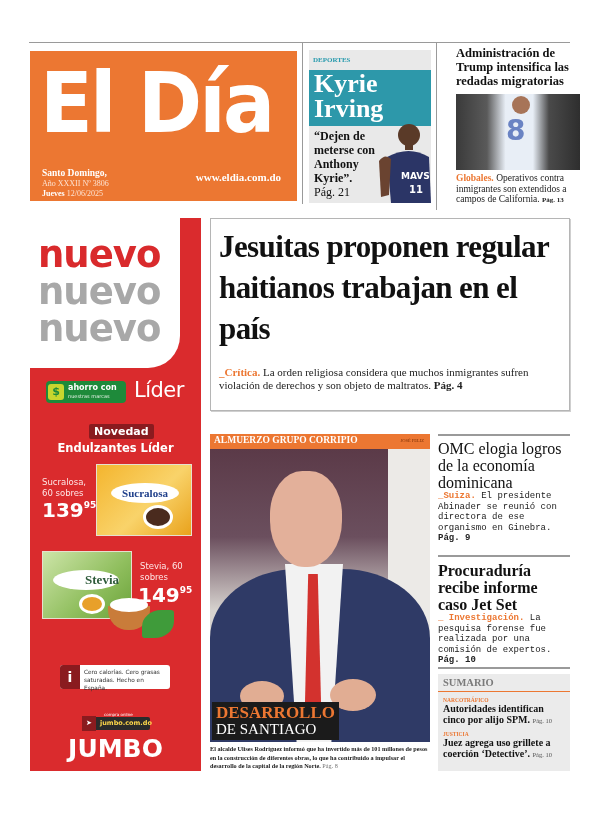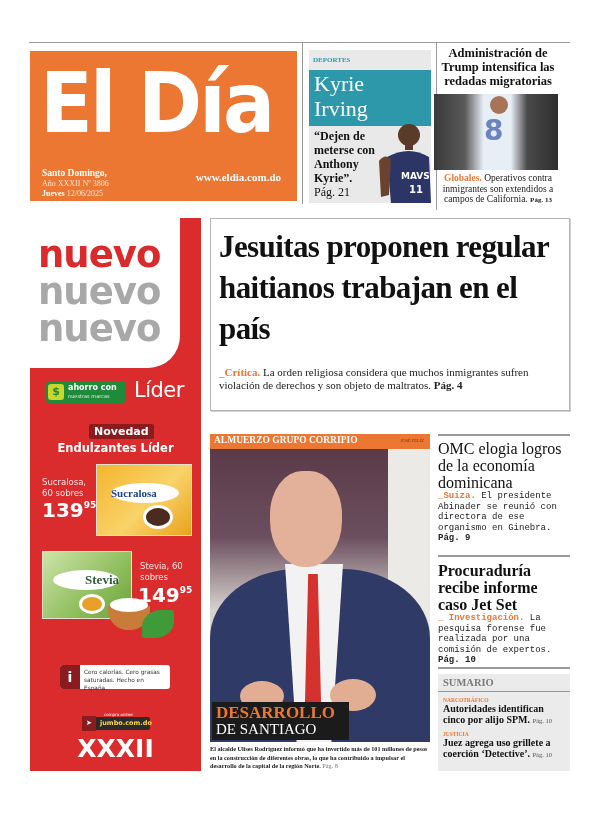--- a/index.html
+++ b/index.html
@@ -15,27 +15,27 @@
   .masthead .city { position: absolute; left: 12px; top: 117px; color: #fff; font-family: "Liberation Serif", serif; font-weight: bold; font-size: 9.5px; }
   .masthead .issue { position: absolute; left: 12px; top: 128px; color: #fde3d2; font-family: "Liberation Serif", serif; font-size: 8px; }
   .masthead .date { position: absolute; left: 12px; top: 138px; color: #fde3d2; font-family: "Liberation Serif", serif; font-size: 8px; }
   .masthead .date b { color: #fff; }
   .masthead .web { position: absolute; right: 16px; top: 120px; color: #fff; font-family: "Liberation Serif", serif; font-weight: bold; font-size: 11px; }
 
   
   .sports { position: absolute; left: 309px; top: 50px; width: 122px; height: 153px; background: #e9e9e9; overflow: hidden; }
   .sports .section { position: absolute; left: 4px; top: 6px; font-family: "Liberation Serif", serif; font-weight: bold; font-size: 7px; color: #2a9bae; }
   .sports .band { position: absolute; left: 0; top: 20px; width: 122px; height: 56px; background: #2d98aa; }
-  .sports .name { position: absolute; left: 5px; top: 21px; color: #fff; font-family: "Liberation Serif", serif; font-weight: normal; font-size: 22px; line-height: 25px; }
+  .sports .name { position: absolute; left: 5px; top: 21px; color: #fff; font-family: "Liberation Serif", serif; font-weight: bold; font-size: 26px; line-height: 25px; }
   .sports .quote { position: absolute; left: 5px; top: 79px; width: 70px; font-family: "Liberation Serif", serif; font-weight: bold; font-size: 12px; line-height: 14px; color: #111; z-index: 2; }
   .sports .page { font-weight: normal; }
   .player { position: absolute; left: 66px; top: 67px; width: 56px; height: 86px; }
 
   
-  .trump { position: absolute; left: 434px; top: 46px; width: 128px; text-align: center; }
+  .trump { position: absolute; left: 456px; top: 46px; width: 128px; }
   .trump h2 { font-family: "Liberation Serif", serif; font-weight: bold; font-size: 12.5px; line-height: 14px; color: #111; }
   .trump .photo { margin-top: 6px; width: 124px; height: 76px; background: linear-gradient(90deg,#3a3a3a 0%,#5a5a5a 25%,#e8eef6 40%,#e8eef6 62%,#4a4a4a 75%,#2e2e2e 100%); position: relative; overflow: hidden; }
   .trump .photo .jersey { position: absolute; left: 50px; top: 20px; font-family: "DejaVu Sans", sans-serif; font-weight: bold; font-size: 28px; color: #6a83c3; }
   .trump .photo .head { position: absolute; left: 56px; top: 2px; width: 18px; height: 18px; border-radius: 50%; background: #a77458; }
   .trump p { margin-top: 3px; font-family: "Liberation Serif", serif; font-size: 9.5px; line-height: 10.5px; color: #222; }
 
   .kicker { color: #ec7732; font-weight: bold; }
   .pg { font-weight: bold; }
   .pg-small { font-size: 7px; font-weight: bold; }
 
@@ -47,21 +47,21 @@
   .ad .n2 { top: 55px; color: #a8a8a8; }
   .ad .n3 { top: 92px; color: #a8a8a8; }
   .ad .ahorro { position: absolute; left: 16px; top: 163px; width: 80px; height: 22px; background: #1e8a3a; border-radius: 4px; }
   .ad .ahorro .coin { position: absolute; left: 2px; top: 3px; width: 16px; height: 16px; background: #c8d62e; border-radius: 3px; color: #1e8a3a; font-family: "DejaVu Sans", sans-serif; font-weight: bold; font-size: 11px; text-align: center; line-height: 16px; }
   .ad .ahorro .t1 { position: absolute; left: 22px; top: 2px; color: #fff; font-family: "DejaVu Sans", sans-serif; font-weight: bold; font-size: 8px; }
   .ad .ahorro .t2 { position: absolute; left: 22px; top: 12px; color: #e6f2e6; font-family: "DejaVu Sans", sans-serif; font-size: 5px; }
   .ad .lider { position: absolute; left: 104px; top: 160px; color: #fff; font-family: "DejaVu Sans", sans-serif; font-size: 21px; letter-spacing: -0.5px; }
   .ad .novedad { position: absolute; left: 59px; top: 206px; background: #8a1b1f; color: #fff; font-family: "DejaVu Sans", sans-serif; font-weight: bold; font-size: 11px; padding: 1px 5px; border-radius: 2px; }
   .ad .endul { position: absolute; left: 0; width: 171px; top: 223px; text-align: center; color: #fff; font-family: "DejaVu Sans", sans-serif; font-weight: bold; font-size: 11.5px; }
   .ad .box1 { position: absolute; left: 66px; top: 246px; width: 96px; height: 72px; background: linear-gradient(135deg,#f4b52e,#f9d36a 55%,#e9a21c); border: 1px solid #e6e0cf; }
-  .ad .box1 .lbl { position: absolute; left: 14px; top: 18px; width: 68px; height: 20px; background: #fff; border-radius: 50%; font-family: "Liberation Serif", serif; font-weight: bold; font-size: 11px; color: #1f3f8a; line-height: 20px; }
+  .ad .box1 .lbl { position: absolute; left: 14px; top: 18px; width: 68px; height: 20px; background: #fff; border-radius: 50%; text-align: center; font-family: "Liberation Serif", serif; font-weight: bold; font-size: 11px; color: #1f3f8a; line-height: 20px; }
   .ad .box1 .cup { position: absolute; left: 46px; top: 40px; width: 30px; height: 24px; background: #4a2b1e; border: 3px solid #fff; border-radius: 50%; }
   .ad .box2 { position: absolute; left: 12px; top: 333px; width: 90px; height: 68px; background: linear-gradient(135deg,#cde4a8,#8fbe5d 60%,#6aa23a); border: 1px solid #e6e0cf; }
   .ad .box2 .lbl { position: absolute; left: 10px; top: 18px; width: 66px; height: 20px; background: #fff; border-radius: 50%; text-align: right; font-family: "Liberation Serif", serif; font-weight: bold; font-size: 13px; color: #2e5a3a; line-height: 20px; }
   .ad .box2 .cup { position: absolute; left: 36px; top: 42px; width: 26px; height: 20px; background: #e8a02a; border: 3px solid #fff; border-radius: 50%; }
   .ad .bowl { position: absolute; left: 78px; top: 388px; width: 42px; height: 24px; background: #c97c3a; border-radius: 0 0 20px 20px; }
   .ad .bowl::before { content: ""; position: absolute; left: 2px; top: -8px; width: 38px; height: 14px; background: #fff; border-radius: 50%; }
   .ad .leaf { position: absolute; left: 112px; top: 392px; width: 32px; height: 28px; background: #3f9b3a; border-radius: 60% 10% 60% 10%; }
   .ad .plabel { position: absolute; color: #fde6e6; font-family: "DejaVu Sans", sans-serif; font-size: 8.5px; line-height: 11px; }
   .ad .pl1 { left: 12px; top: 259px; }
   .ad .pl2 { left: 110px; top: 343px; }
@@ -89,21 +89,21 @@
   .feature .bar span.t { position: absolute; left: 4px; top: 1px; color: #fff; font-family: "Liberation Serif", serif; font-weight: bold; font-size: 9.5px; }
   .feature .bar span.c { position: absolute; right: 6px; top: 4px; color: #7a2e05; font-family: "Liberation Serif", serif; font-size: 4.5px; }
   .feature .photo { position: relative; width: 220px; height: 293px; overflow: hidden; background: linear-gradient(180deg,#5b3a48 0%,#6b4f5e 30%,#d6d2ce 55%,#e7e5e2 100%); }
   .feature .photo .wallright { position: absolute; right: 0; top: 0; width: 42px; height: 293px; background: #eceae7; }
   .feature .photo .head { position: absolute; left: 60px; top: 22px; width: 72px; height: 96px; background: #e3b09a; border-radius: 45% 45% 48% 48%; }
   .feature .photo .suit { position: absolute; left: 0; top: 120px; width: 220px; height: 173px; background: #2f3a66; border-radius: 40% 40% 0 0; }
   .feature .photo .shirt { position: absolute; left: 75px; top: 115px; width: 58px; height: 178px; background: #f2f2f2; clip-path: polygon(0 0,100% 0,80% 100%,20% 100%); }
   .feature .photo .tie { position: absolute; left: 95px; top: 125px; width: 16px; height: 150px; background: #d3322e; clip-path: polygon(20% 0,80% 0,100% 85%,50% 100%,0 85%); }
   .feature .photo .hand1 { position: absolute; left: 30px; top: 232px; width: 44px; height: 30px; background: #e1ad93; border-radius: 50%; }
   .feature .photo .hand2 { position: absolute; left: 120px; top: 230px; width: 46px; height: 32px; background: #e1ad93; border-radius: 50%; }
-  .feature .label { position: absolute; left: 2px; bottom: 2px; background: #1b1b1b; padding: 2px 14px 3px 4px; }
+  .feature .label { position: absolute; left: 2px; bottom: 2px; background: #1b1b1b; padding: 2px 4px 3px 4px; }
   .feature .label .l1 { display: block; color: #ec7732; font-family: "Liberation Serif", serif; font-weight: bold; font-size: 17px; line-height: 17px; }
   .feature .label .l2 { display: block; color: #fff; font-family: "Liberation Serif", serif; font-size: 15px; line-height: 16px; }
   .feature .caption { margin-top: 3px; font-family: "Liberation Serif", serif; font-weight: bold; font-size: 6.2px; line-height: 8.5px; color: #1a1a1a; }
   .feature .caption .pgc { font-weight: normal; color: #777; }
 
   
   .rcol { position: absolute; left: 438px; width: 132px; }
   .rule-h { position: absolute; left: 438px; width: 132px; height: 2px; background: #9a9a9a; }
   .omc h3 { font-family: "Liberation Serif", serif; font-weight: normal; font-size: 16px; line-height: 17px; color: #111; }
   .rcol p { font-family: Liberation Mono, monospace; font-size: 9px; line-height: 10.5px; color: #222; }
@@ -187,21 +187,21 @@
 
   <div class="info">
     <div class="ic">i</div>
     <div class="tx">Cero calorías. Cero grasas saturadas. Hecho en España.</div>
   </div>
   <div class="jurl">
     <div class="arr">➤</div>
     <div class="cap">compra online</div>
     <div class="u">jumbo.com.do</div>
   </div>
-  <div class="jumbo">XXXII</div>
+  <div class="jumbo">JUMBO</div>
 </div>
 
 <div class="lead">
   <h1>Jesuitas proponen regular haitianos trabajan en el país</h1>
   <p><span class="kicker">_Crítica.</span> <span>La orden religiosa considera que muchos inmigrantes sufren violación de derechos y son objeto de maltratos.</span> <span class="pg">Pág. 4</span></p>
 </div>
 
 <div class="feature">
   <div class="bar">
     <span class="t">ALMUERZO GRUPO CORRIPIO</span>

